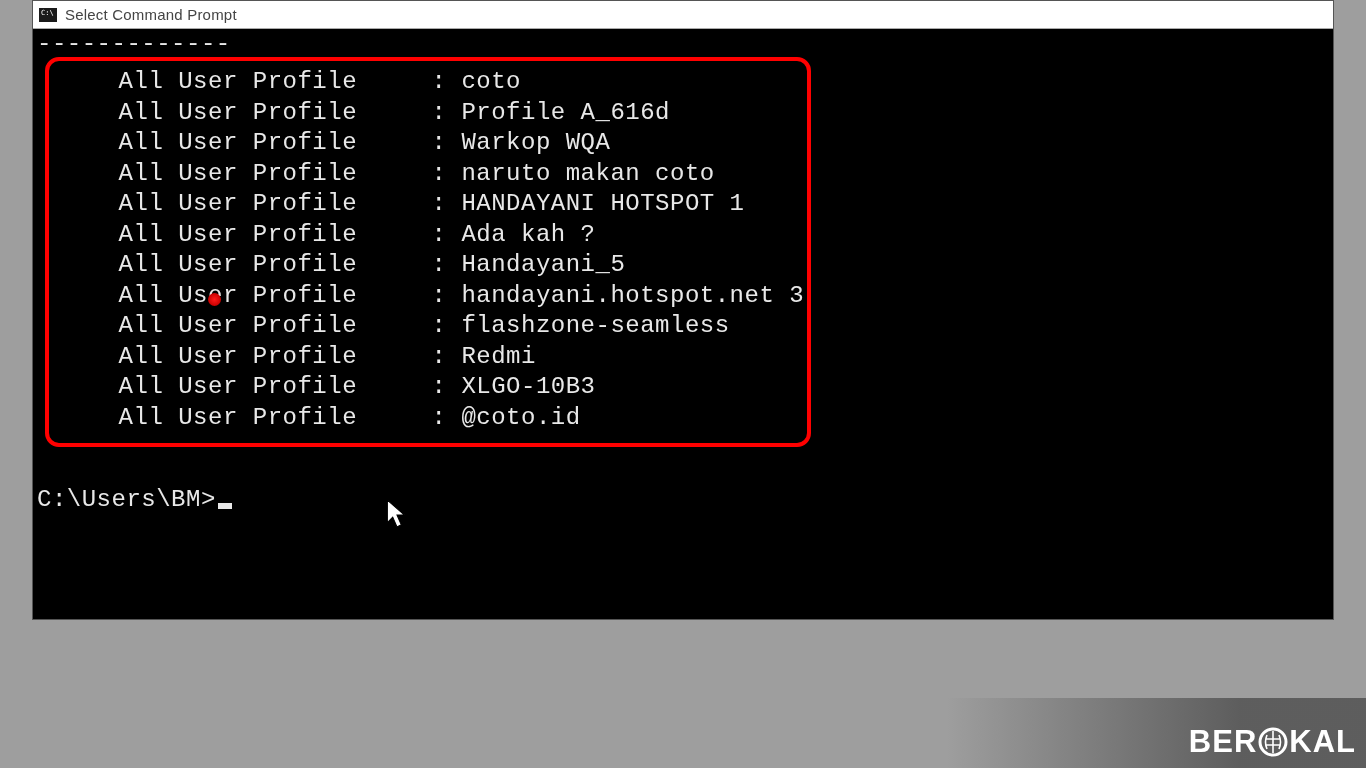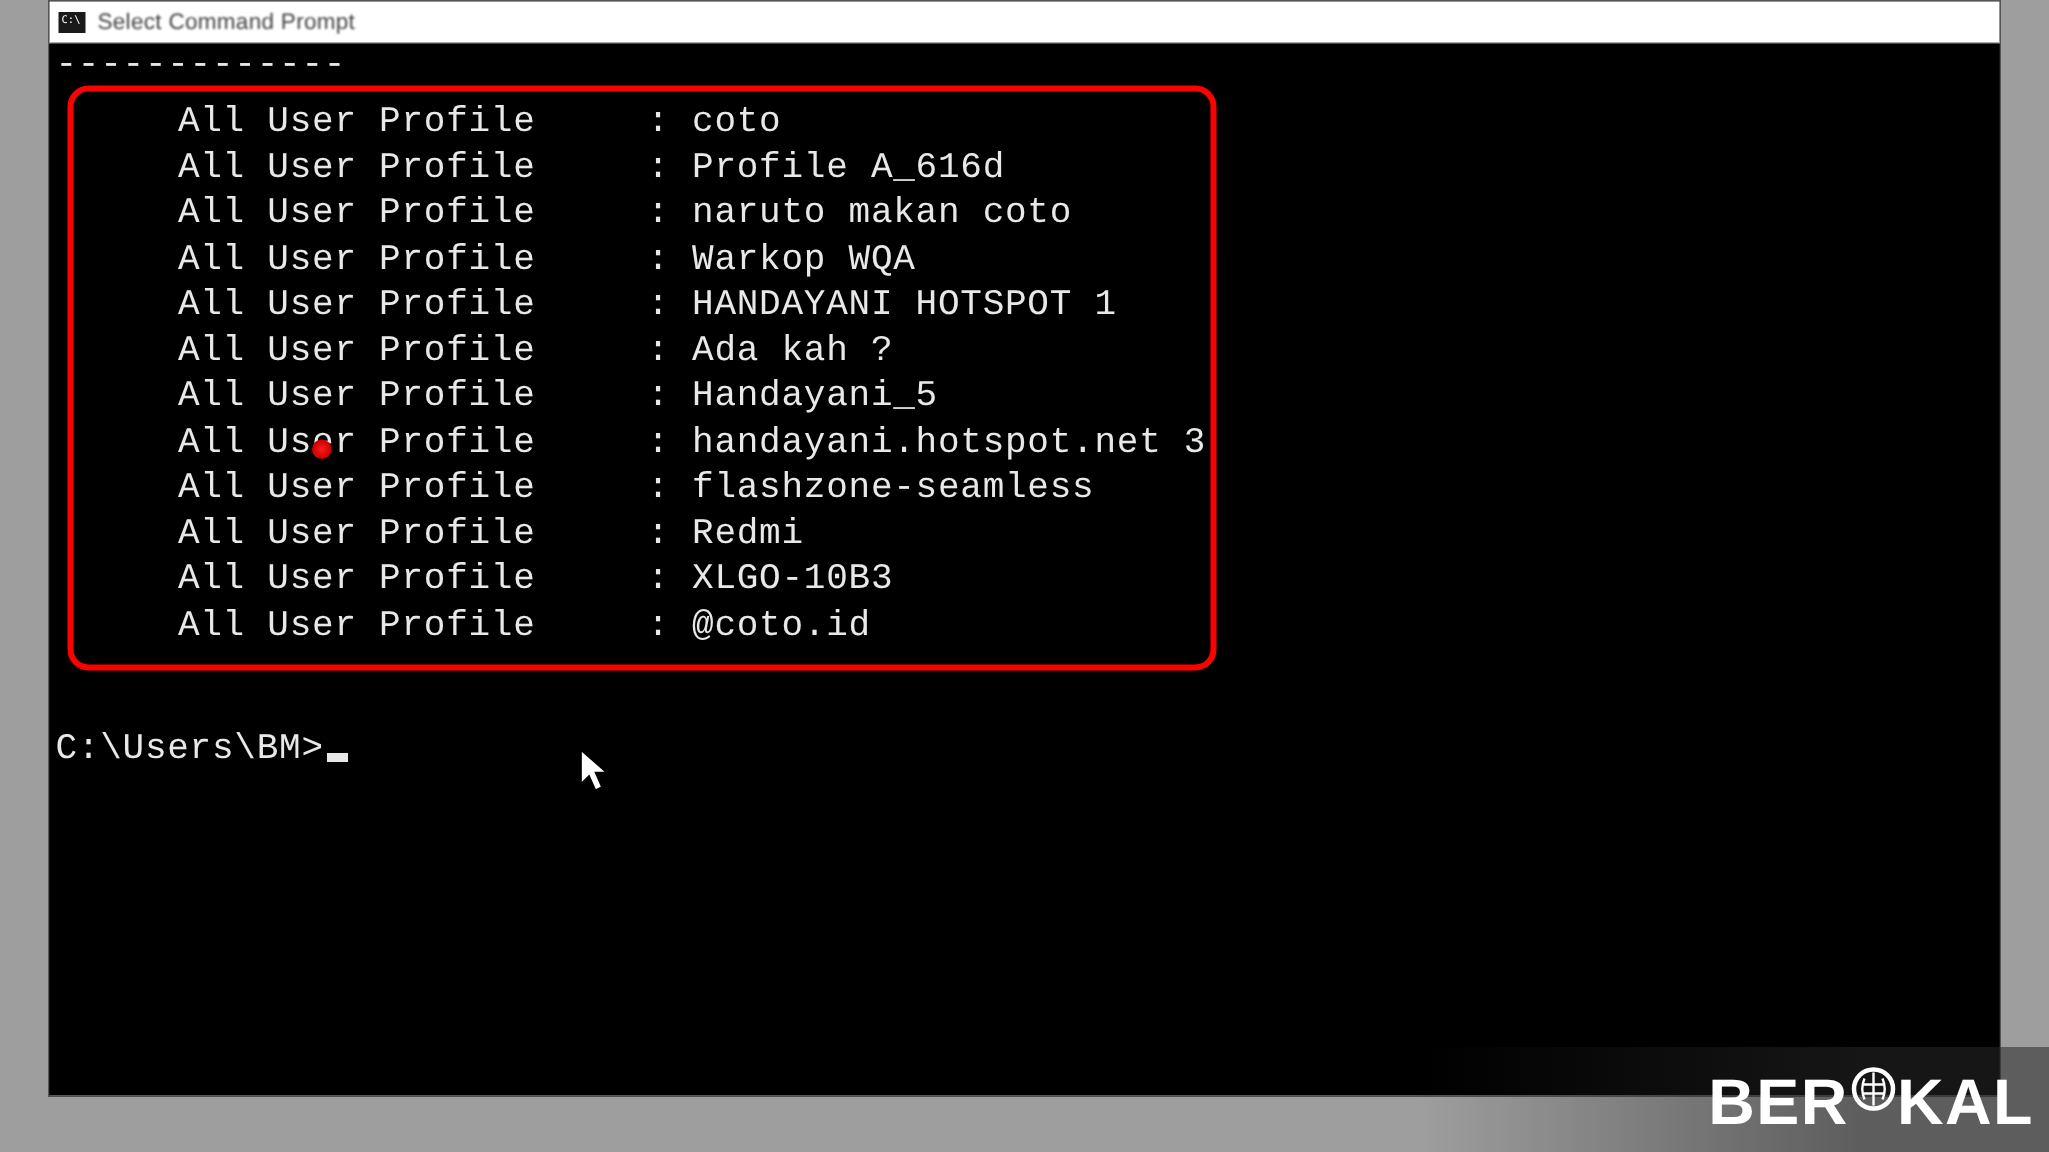--- a/index.html
+++ b/index.html
@@ -7,21 +7,21 @@
   body {
     background: #9e9e9e;
     font-family: Consolas, 'Courier New', monospace;
     position: relative;
   }
   .window {
     position: absolute;
     left: 32px;
     top: 0;
     width: 1302px;
-    height: 731px;
+    height: 620px;
     background: #000;
     border: 1px solid #555;
   }
   .titlebar {
     height: 28px;
     background: #fff;
     display: flex;
     align-items: center;
     padding: 0 6px;
     border-bottom: 1px solid #aaa;
@@ -115,26 +115,27 @@
     width: 22px;
     height: 30px;
     z-index: 11;
   }
   .mouse-cursor svg { display: block; }
   .watermark {
     position: absolute;
     right: 10px;
     bottom: 8px;
     font-family: "Arial Black", Arial, sans-serif;
-    font-size: 43px;
+    font-size: 31px;
     font-weight: 900;
     color: #fff;
     letter-spacing: 1px;
     z-index: 20;
     display: flex;
+    align-items: center;
   }
   .watermark .logo-o {
     display: inline-block;
     width: 30px;
     height: 30px;
     position: relative;
     margin: 0 1px;
   }
   .watermark .logo-o svg { display: block; }
   .corner-fade {
@@ -155,22 +156,22 @@
     <span class="titlebar-icon"></span>
     <span class="titlebar-text">Select Command Prompt</span>
   </div>
 
   <div class="terminal">
     <div class="dash-line">-------------</div>
 
     <div class="highlight-box">
       <div class="profile-row"><span>    </span><span>All User Profile</span><span>     </span><span>:</span><span> </span><span>coto</span></div>
       <div class="profile-row"><span>    </span><span>All User Profile</span><span>     </span><span>:</span><span> </span><span>Profile A_616d</span></div>
+      <div class="profile-row"><span>    </span><span>All User Profile</span><span>     </span><span>:</span><span> </span><span>Warkop WQA</span></div>
       <div class="profile-row"><span>    </span><span>All User Profile</span><span>     </span><span>:</span><span> </span><span>naruto makan coto</span></div>
-      <div class="profile-row"><span>    </span><span>All User Profile</span><span>     </span><span>:</span><span> </span><span>Warkop WQA</span></div>
       <div class="profile-row"><span>    </span><span>All User Profile</span><span>     </span><span>:</span><span> </span><span>HANDAYANI HOTSPOT 1</span></div>
       <div class="profile-row"><span>    </span><span>All User Profile</span><span>     </span><span>:</span><span> </span><span>Ada kah ?</span></div>
       <div class="profile-row"><span>    </span><span>All User Profile</span><span>     </span><span>:</span><span> </span><span>Handayani_5</span></div>
       <div class="profile-row"><span>    </span><span>All User Profile</span><span>     </span><span>:</span><span> </span><span>handayani.hotspot.net 3</span></div>
       <div class="profile-row"><span>    </span><span>All User Profile</span><span>     </span><span>:</span><span> </span><span>flashzone-seamless</span></div>
       <div class="profile-row"><span>    </span><span>All User Profile</span><span>     </span><span>:</span><span> </span><span>Redmi</span></div>
       <div class="profile-row"><span>    </span><span>All User Profile</span><span>     </span><span>:</span><span> </span><span>XLGO-10B3</span></div>
       <div class="profile-row"><span>    </span><span>All User Profile</span><span>     </span><span>:</span><span> </span><span>@coto.id</span></div>
     </div>
 

